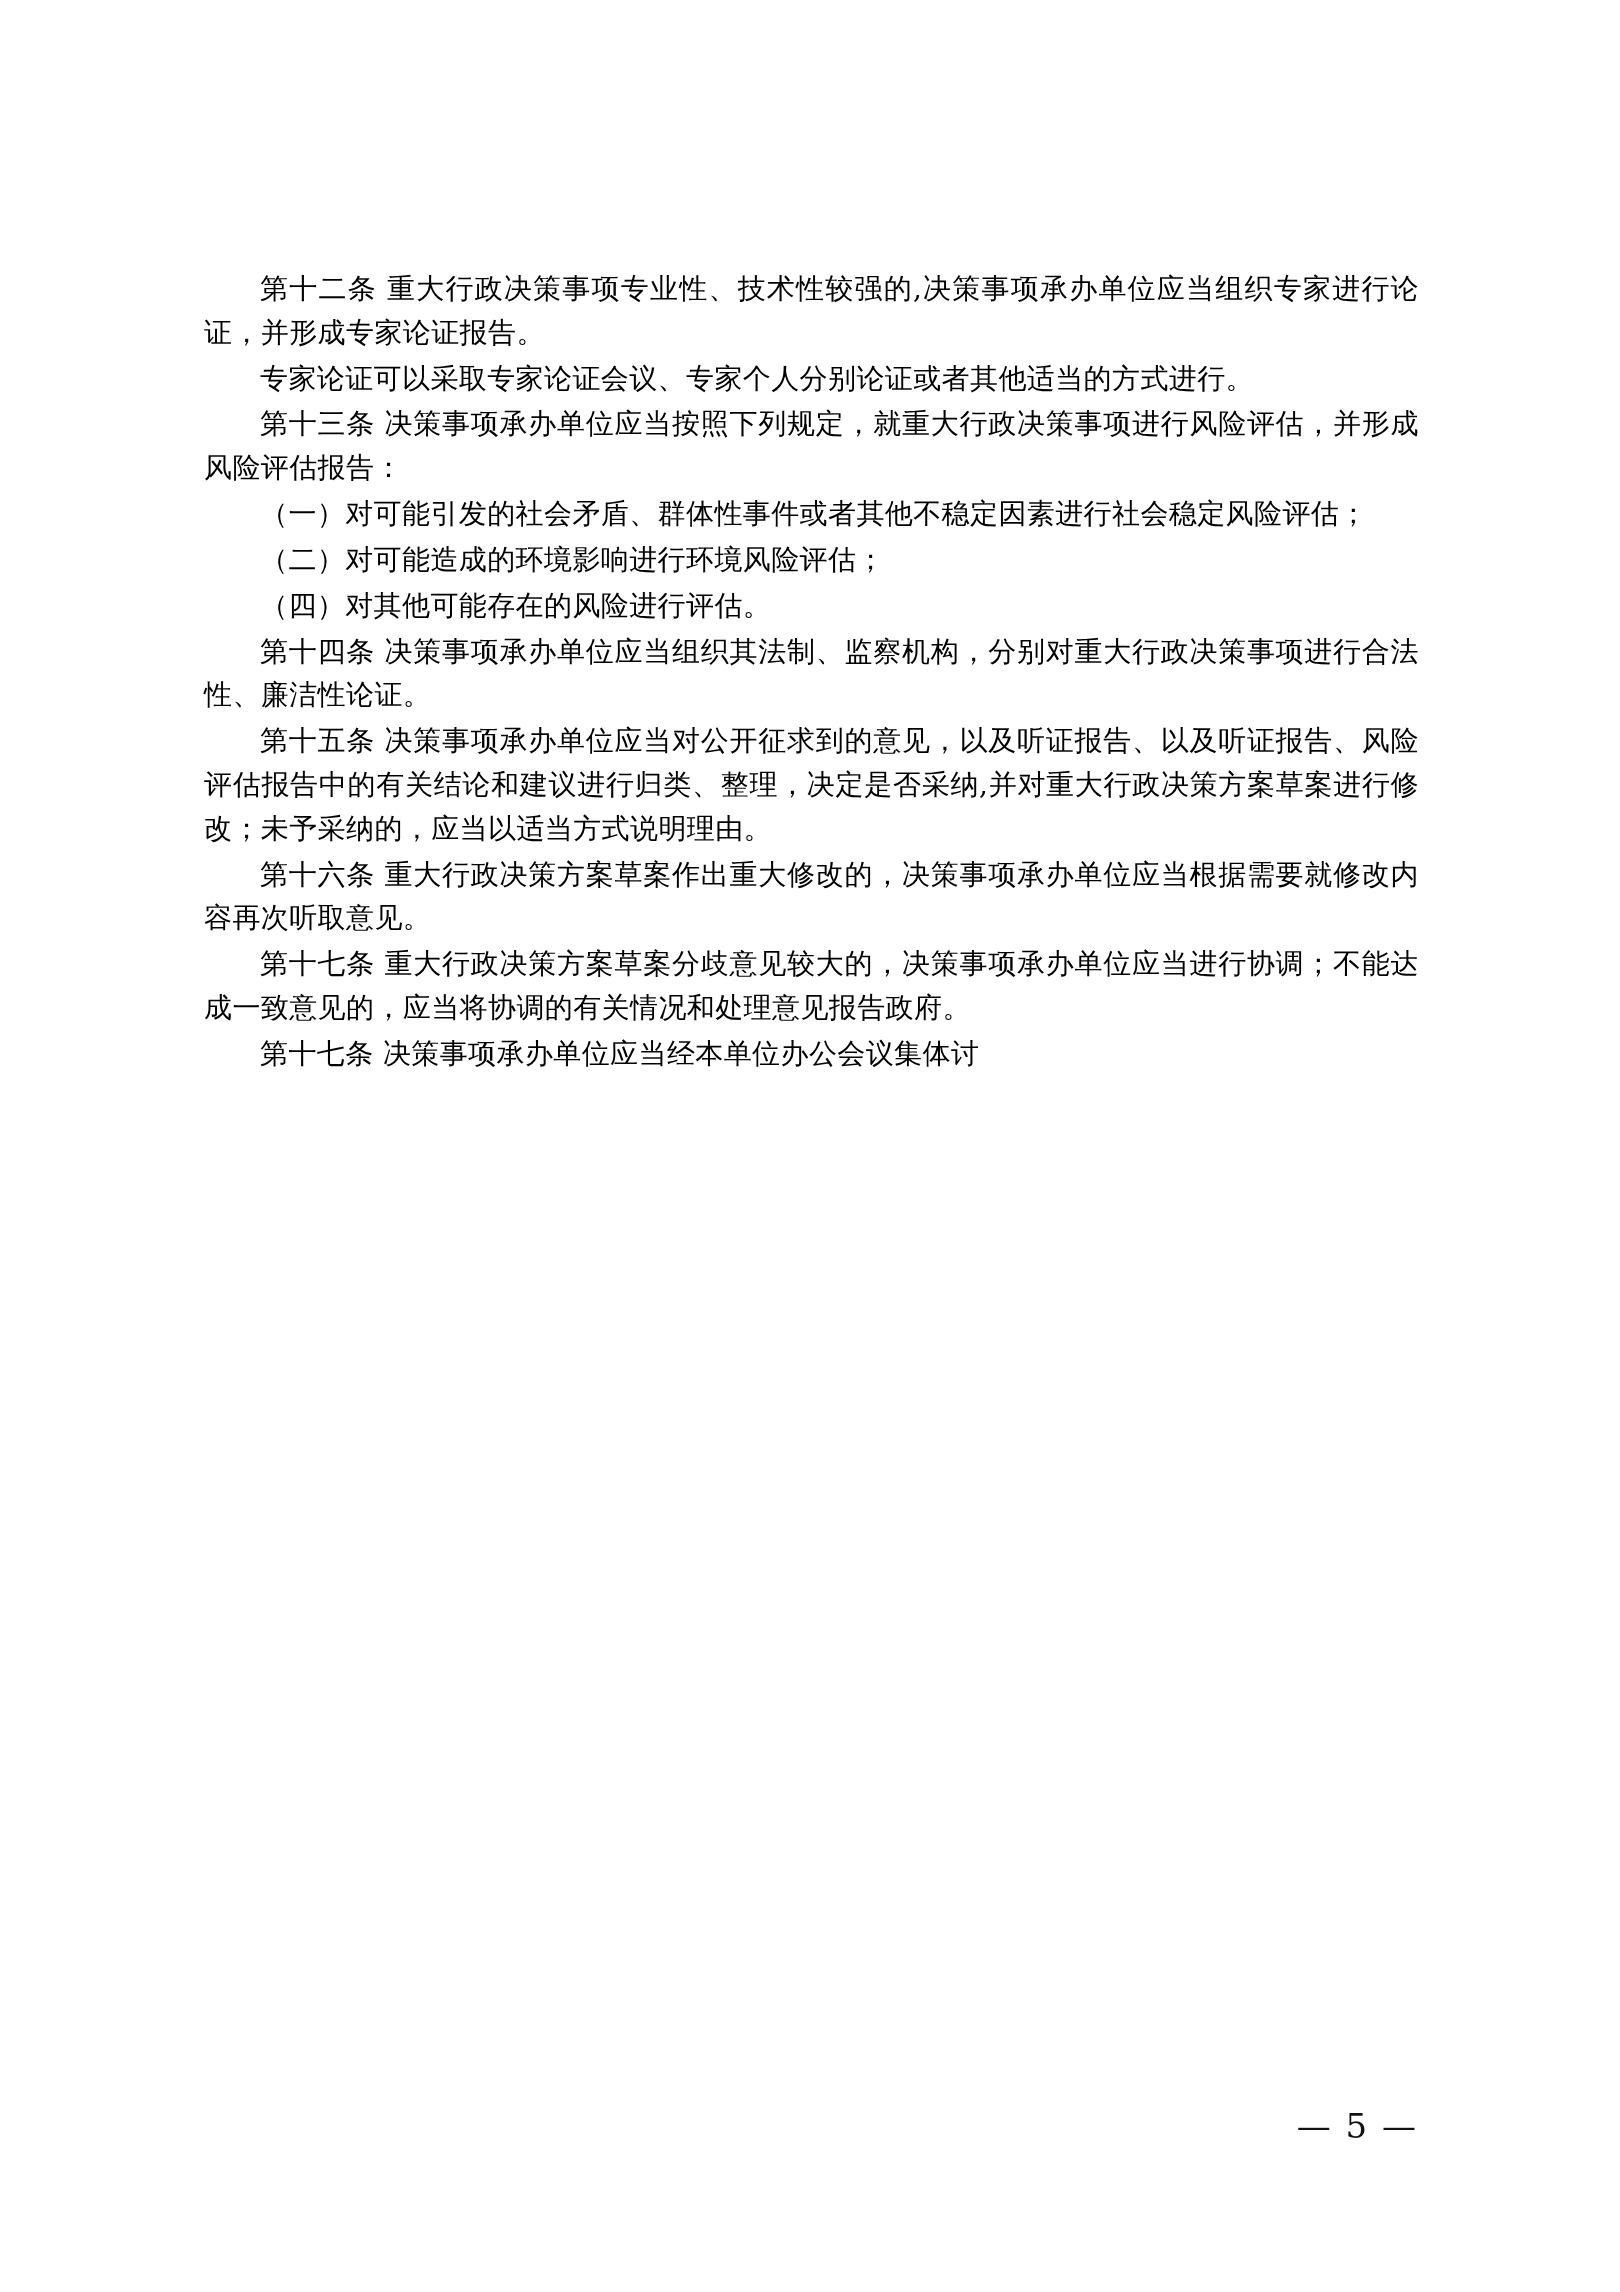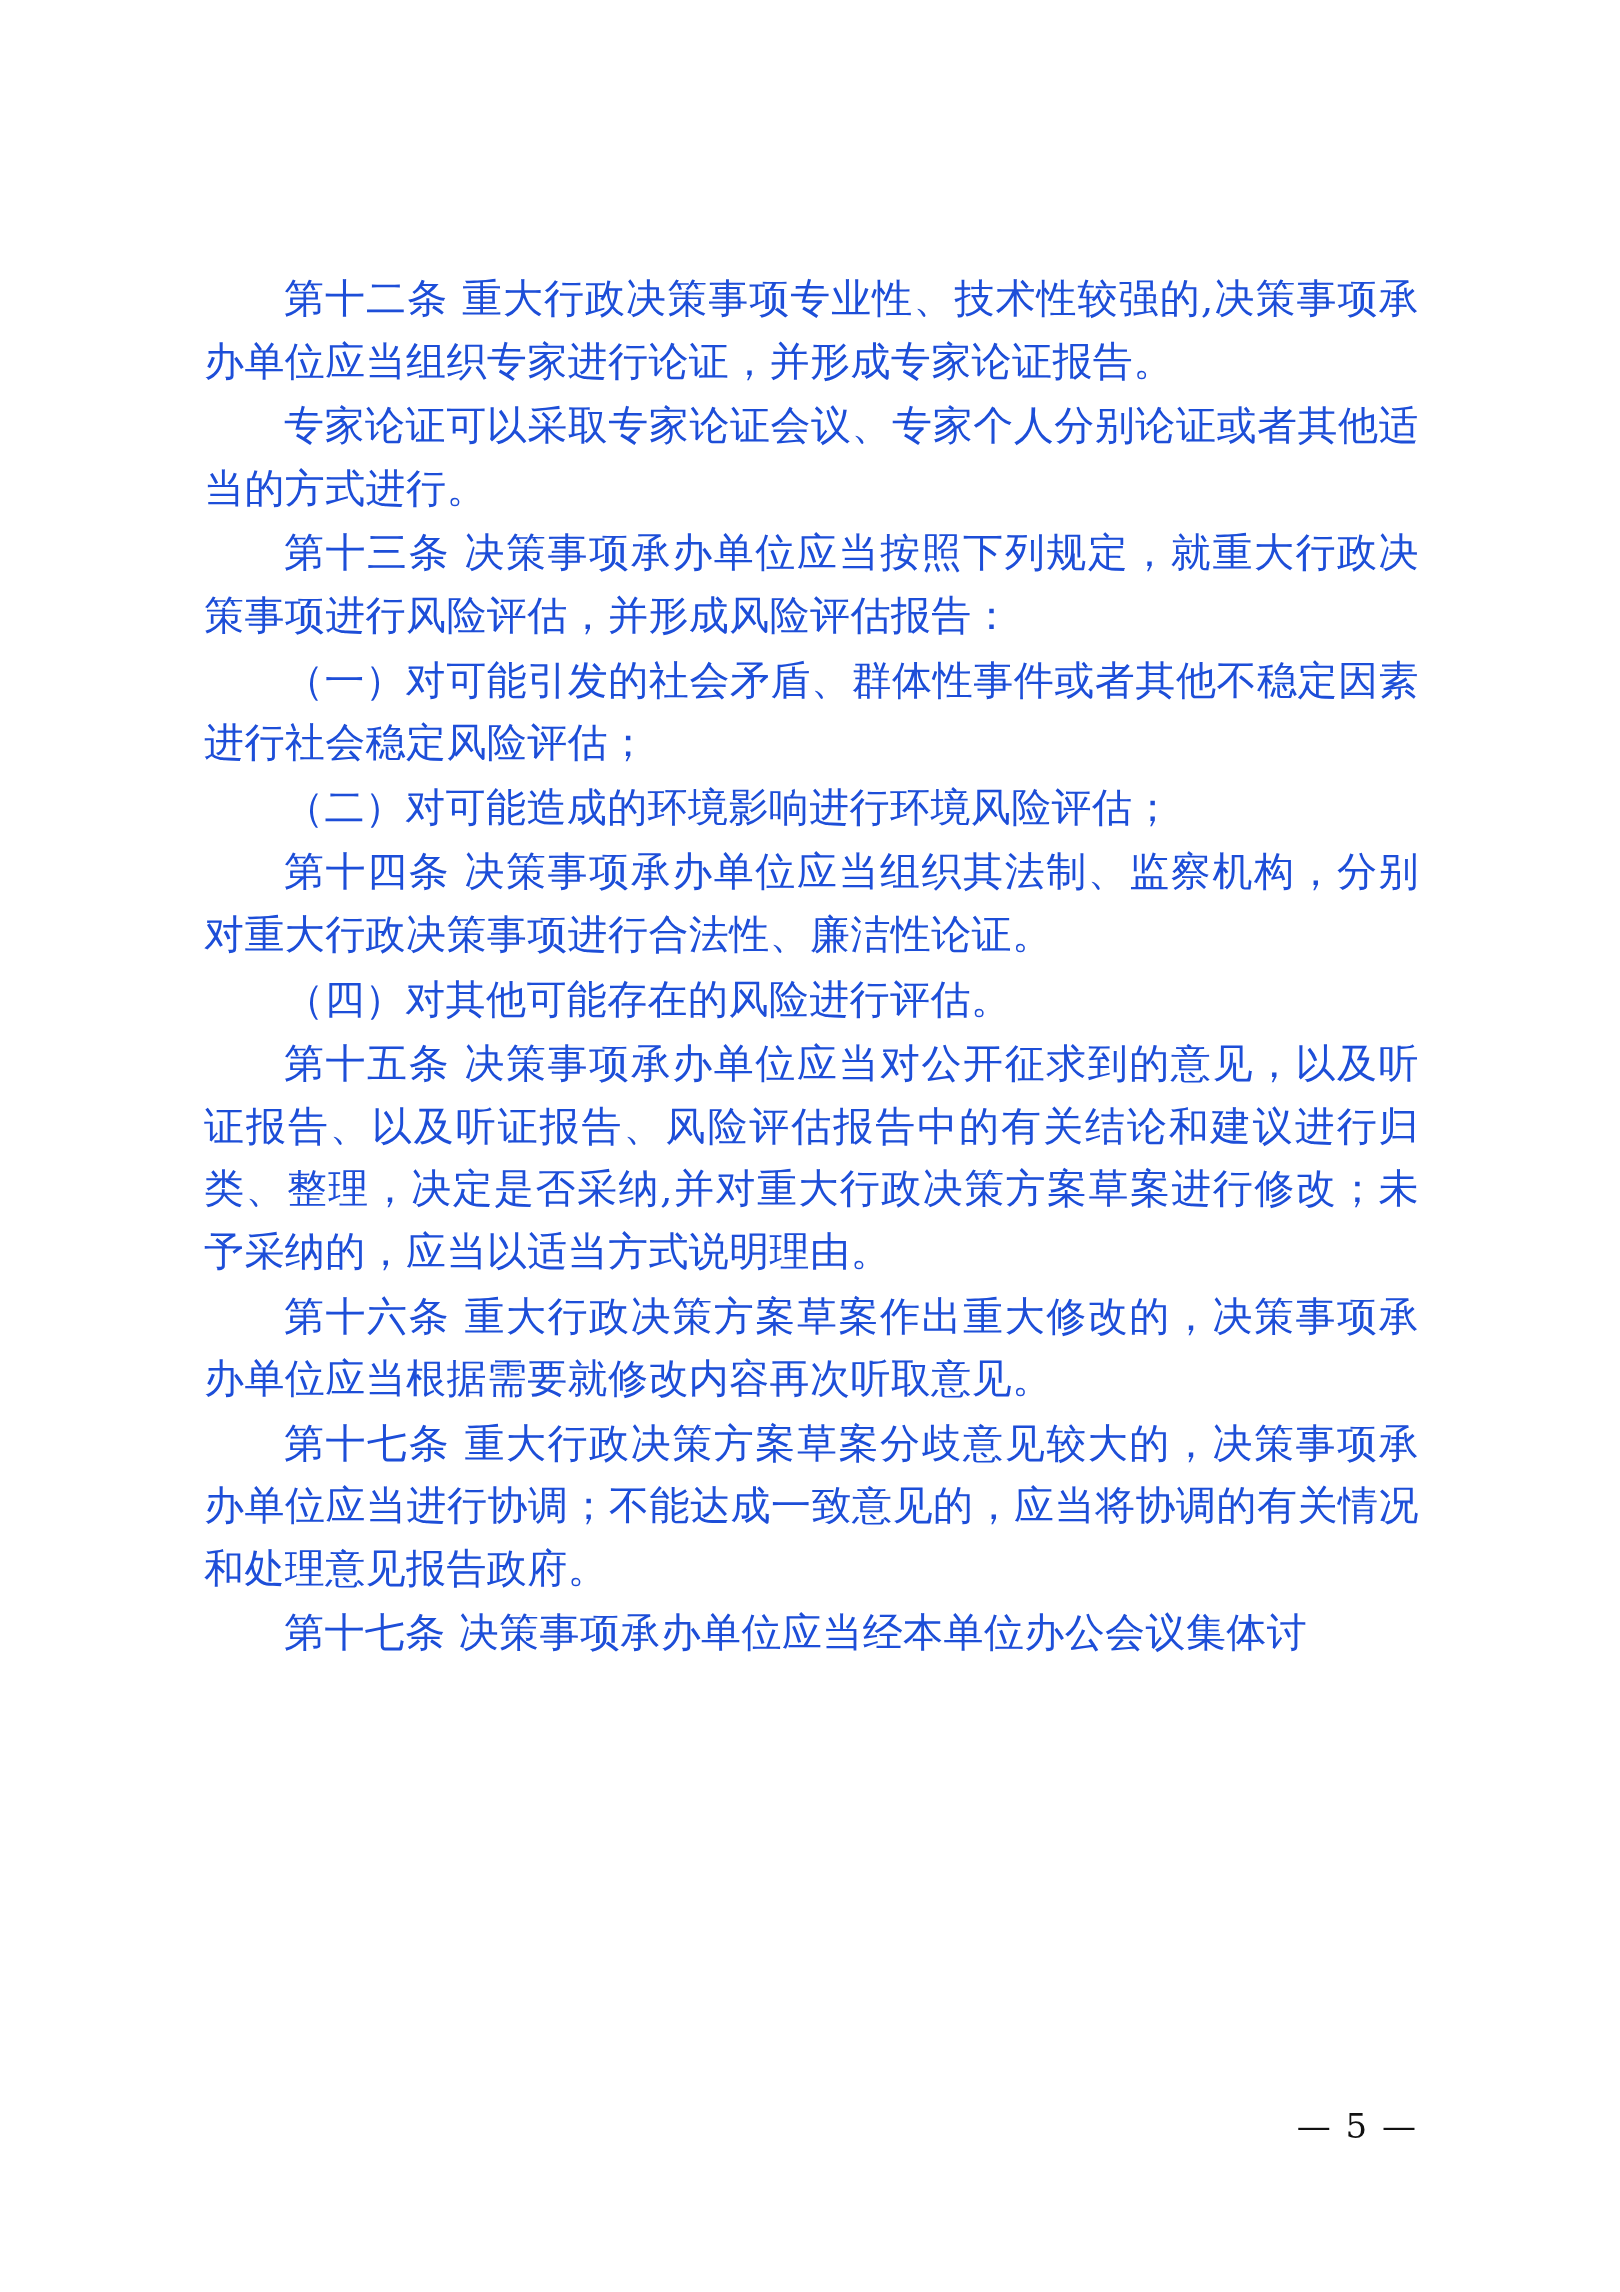--- a/index.html
+++ b/index.html
@@ -16,23 +16,23 @@
     overflow: hidden;
   }
   .content {
     position: absolute;
     left: 204px;
     top: 267px;
     width: 1215px;
   }
   .para {
     font-family: "DejaVu Serif", "Liberation Serif", serif;
-    font-size: 40px;
+    font-size: 28px;
     line-height: 1.565;
-    color: #1d4ed8;
+    color: #000000;
     text-align: justify;
     text-justify: inter-ideograph;
     margin: 0 0 2px 0;
     text-indent: 2em;
     letter-spacing: 0.4px;
     word-break: break-all;
   }
   .page-number {
     position: absolute;
     right: 202px;
@@ -46,22 +46,22 @@
 </head>
 <body>
 
 <div class="page">
   <div class="content">
     <p class="para">第十二条  重大行政决策事项专业性、技术性较强的,决策事项承办单位应当组织专家进行论证，并形成专家论证报告。</p>
     <p class="para">专家论证可以采取专家论证会议、专家个人分别论证或者其他适当的方式进行。</p>
     <p class="para">第十三条  决策事项承办单位应当按照下列规定，就重大行政决策事项进行风险评估，并形成风险评估报告：</p>
     <p class="para">（一）对可能引发的社会矛盾、群体性事件或者其他不稳定因素进行社会稳定风险评估；</p>
     <p class="para">（二）对可能造成的环境影响进行环境风险评估；</p>
+    <p class="para">（四）对其他可能存在的风险进行评估。</p>
     <p class="para">第十四条  决策事项承办单位应当组织其法制、监察机构，分别对重大行政决策事项进行合法性、廉洁性论证。</p>
-    <p class="para">（四）对其他可能存在的风险进行评估。</p>
     <p class="para">第十五条  决策事项承办单位应当对公开征求到的意见，以及听证报告、以及听证报告、风险评估报告中的有关结论和建议进行归类、整理，决定是否采纳,并对重大行政决策方案草案进行修改；未予采纳的，应当以适当方式说明理由。</p>
     <p class="para">第十六条  重大行政决策方案草案作出重大修改的，决策事项承办单位应当根据需要就修改内容再次听取意见。</p>
     <p class="para">第十七条  重大行政决策方案草案分歧意见较大的，决策事项承办单位应当进行协调；不能达成一致意见的，应当将协调的有关情况和处理意见报告政府。</p>
     <p class="para">第十七条  决策事项承办单位应当经本单位办公会议集体讨</p>
   </div>
   <div class="page-number">— 5 —</div>
 </div>
 
 
 </body></html>

